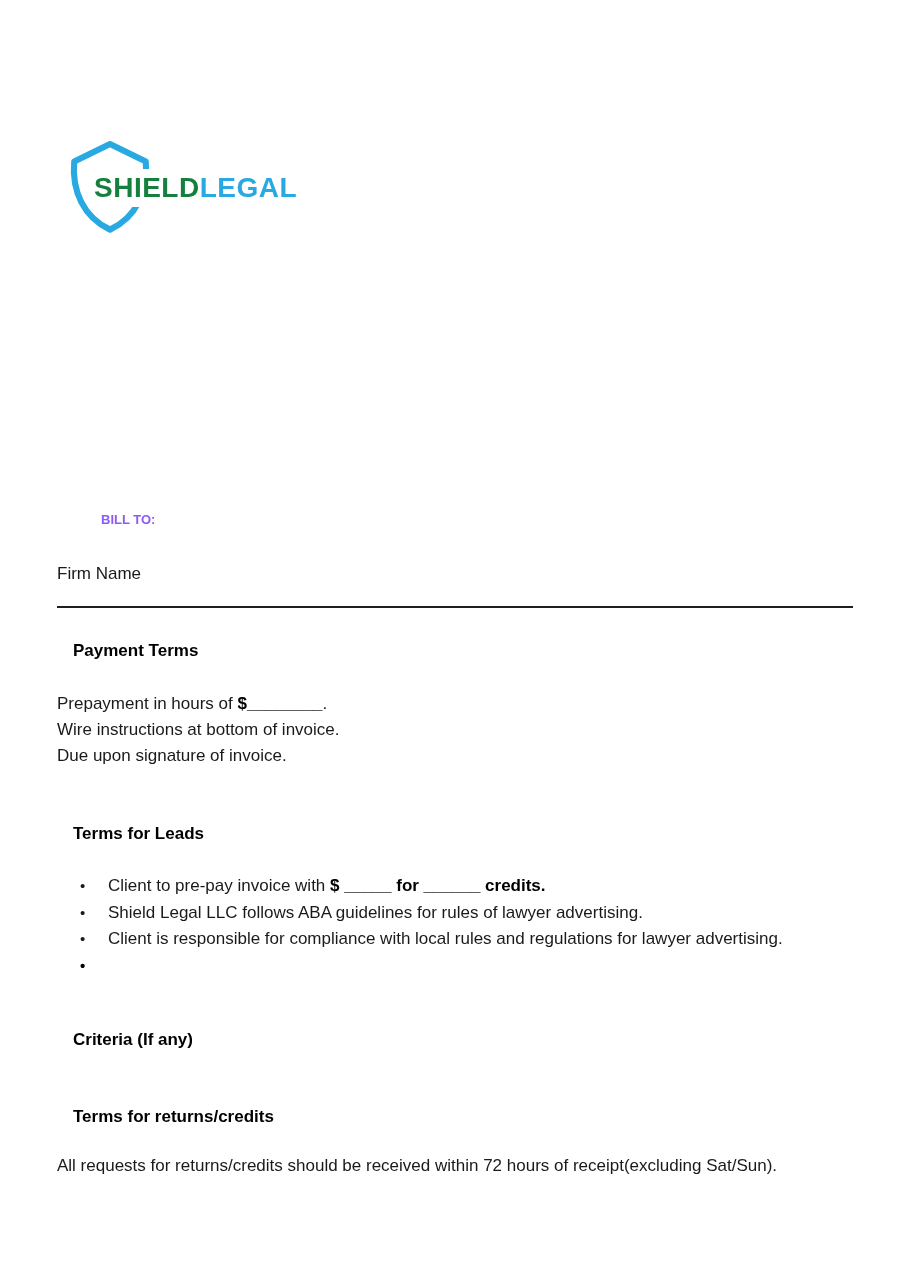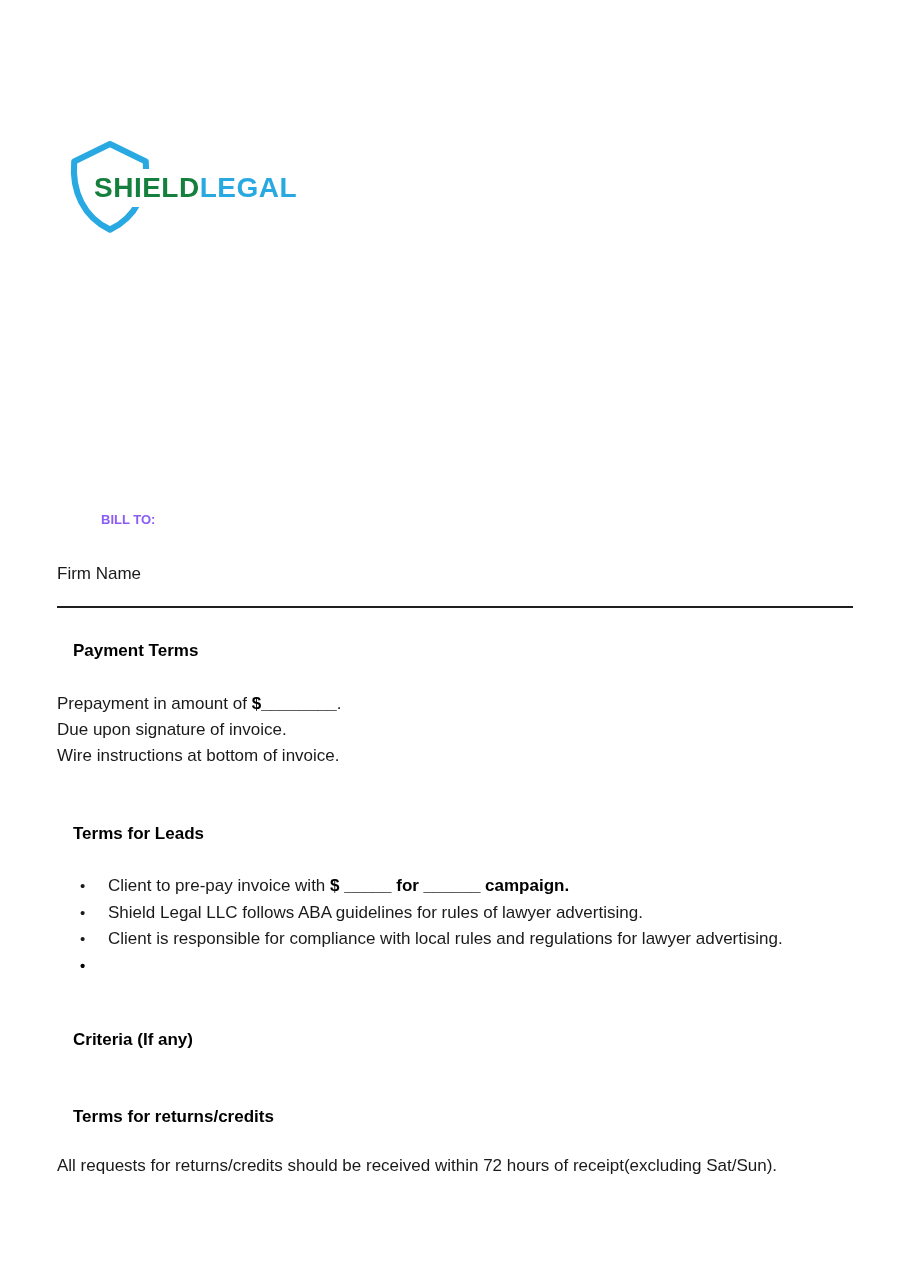--- a/index.html
+++ b/index.html
@@ -85,29 +85,29 @@
     </div>
   </div>
 
 
   <div class="bill-to">BILL TO:</div>
   <div class="firm-name">Firm Name</div>
   <div class="firm-line"></div>
 
   <div class="h payment-h">Payment Terms</div>
   <div class="payment-body">
-    <div><span>Prepayment in amount of </span><b>$________</b><span>.</span></div>
+    <div><span>Prepayment in hours of </span><b>$________</b><span>.</span></div>
+    <div>Wire instructions at bottom of invoice.</div>
     <div>Due upon signature of invoice.</div>
-    <div>Wire instructions at bottom of invoice.</div>
   </div>
 
   <div class="h leads-h">Terms for Leads</div>
   <ul class="bullets">
     <li>
-      <span class="bullet-glyph">•</span><span>Client to pre-pay invoice with </span><b>$ _____ for ______ campaign.</b>
+      <span class="bullet-glyph">•</span><span>Client to pre-pay invoice with </span><b>$ _____ for ______ credits.</b>
     </li>
     <li>
       <span class="bullet-glyph">•</span><span>Shield Legal LLC follows ABA guidelines for rules of lawyer advertising.</span>
     </li>
     <li>
       <span class="bullet-glyph">•</span><span>Client is responsible for compliance with local rules and regulations for lawyer advertising.</span>
     </li>
     <li class="bold-li">
       <span class="bullet-glyph">•</span>
     </li>

